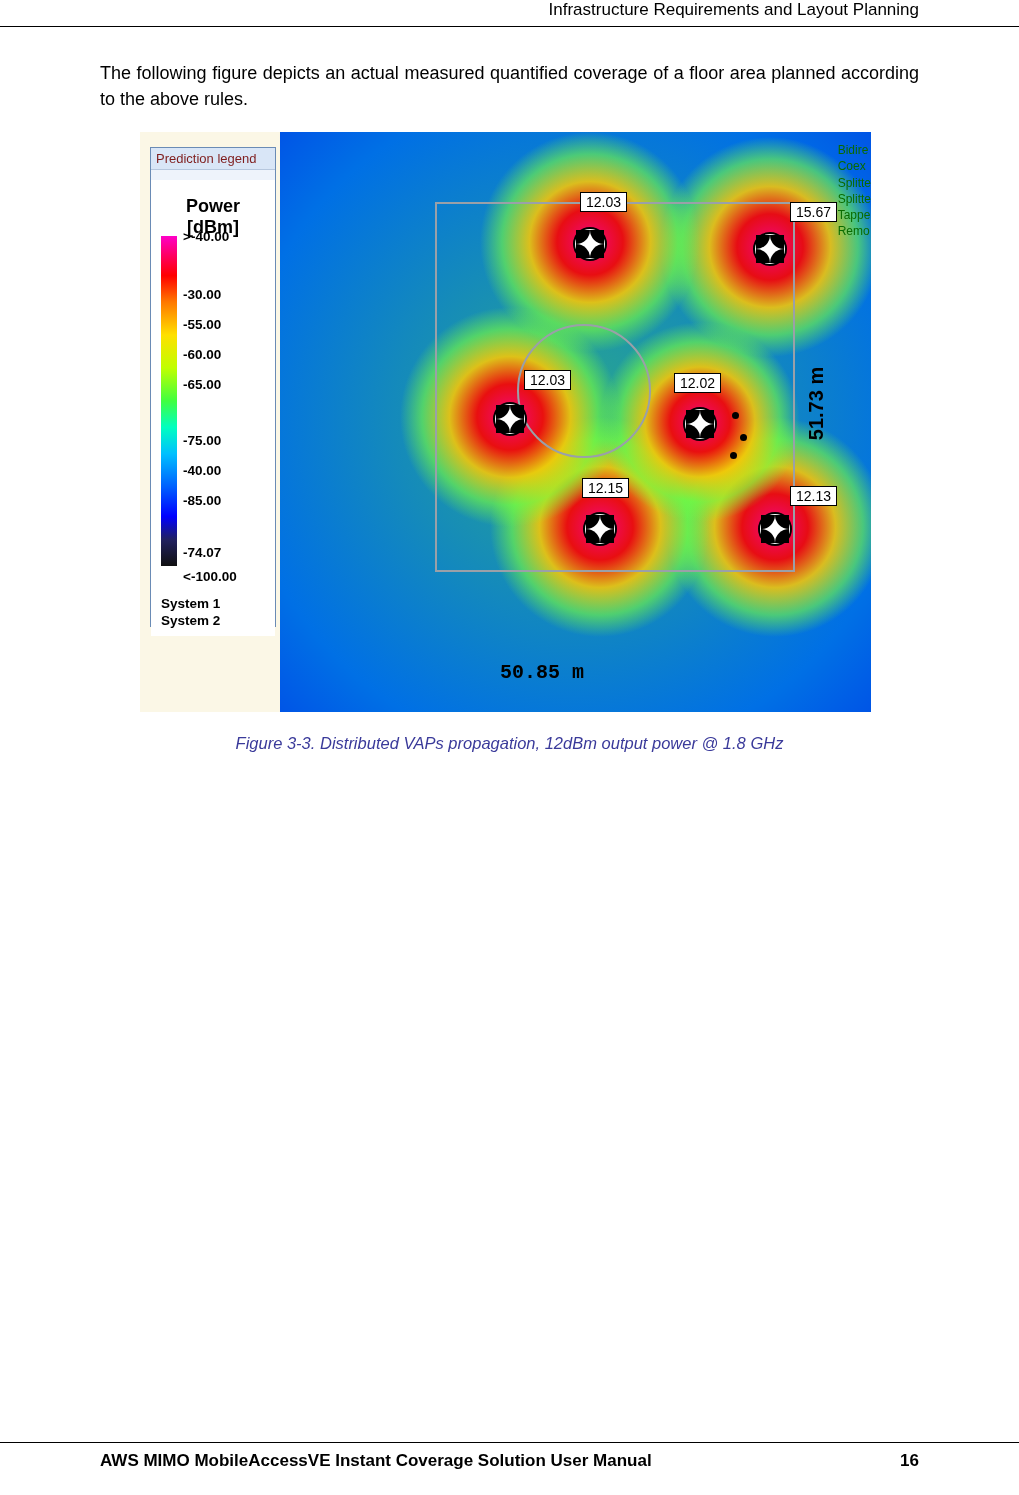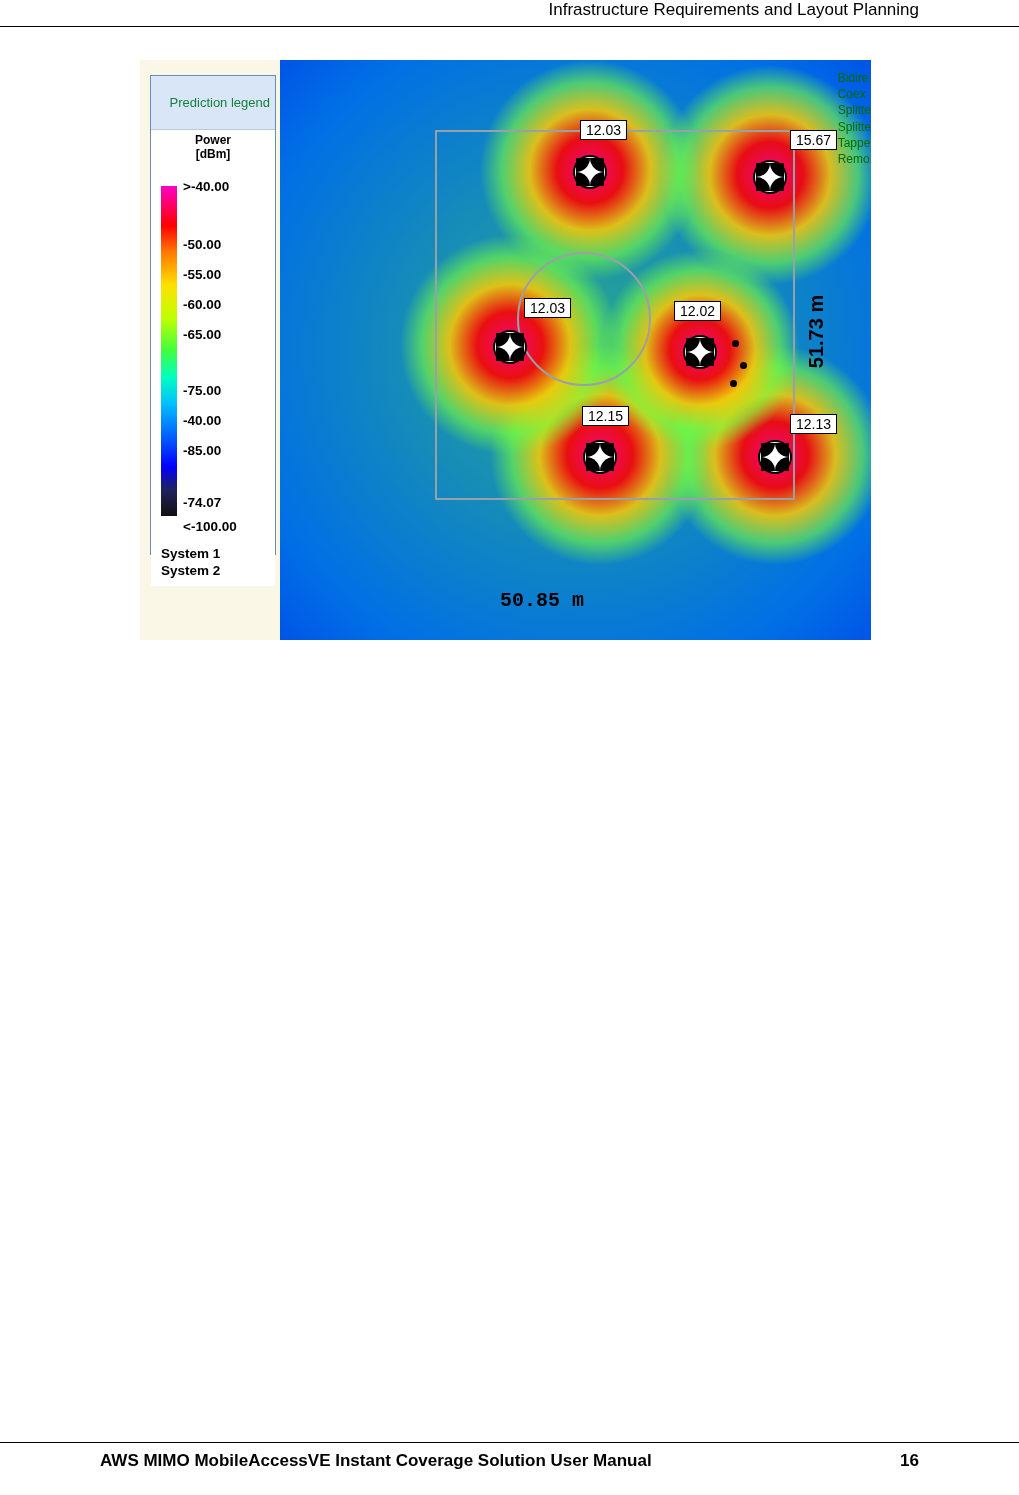--- a/index.html
+++ b/index.html
@@ -45,36 +45,36 @@
     width: 126px;
     height: 480px;
     border: 1px solid #6a8bb5;
     background: #eef3fb;
     font-family: Arial, sans-serif;
   }
   .legend-title {
     display: block;
     background: #d9e6f7;
     border-bottom: 1px solid #b6c7de;
-    padding: 19px 5px;
+    padding: 3px 5px;
     font-size: 13px;
-    color: #15803d;
-    text-align: right;
+    color: #7f1d1d;
   }
   .legend-body {
     background: #fff;
     height: calc(100% - 22px);
     position: relative;
   }
   .legend-header {
     text-align: center;
     font-weight: bold;
-    font-size: 12px;
-    padding-top: 4px;
+    font-size: 18px;
+    padding-top: 16px;
     line-height: 1.15;
+    margin-top: 10px;
   }
   .legend-scale {
     position: absolute;
     left: 10px; top: 56px;
     width: 16px; height: 330px;
     background: linear-gradient(to bottom,
       #ff00c8 0%, #ff0060 6%, #ff0000 12%, #ff7800 20%,
       #ffe000 30%, #c0ff00 40%, #40ff40 50%, #00ffc0 58%,
       #00c0ff 66%, #0060ff 76%, #0000ff 85%, #202060 92%,
       #101010 100%);
@@ -203,34 +203,35 @@
   .dots{position:absolute;width:7px;height:7px;background:#000;border-radius:50%;}
 </style>
 </head>
 <body>
 
 <div class="header">
   <span>Infrastructure Requirements and Layout Planning</span>
 </div>
 
 <div class="content">
+  <p class="intro">The following figure depicts an actual measured quantified coverage of a floor area planned according to the above rules.</p>
 
   <div class="figure-wrap">
 
     <div class="legend">
       <span class="legend-title">Prediction legend</span>
       <div class="legend-body">
         <div class="legend-header">
           <div>Power</div>
           <div>[dBm]</div>
         </div>
         <div class="legend-scale"></div>
         <div class="legend-ticks">
           <span style="top:0px">&gt;-40.00</span>
-          <span style="top:58px">-50.00</span>
+          <span style="top:58px">-30.00</span>
           <span style="top:88px">-55.00</span>
           <span style="top:118px">-60.00</span>
           <span style="top:148px">-65.00</span>
           <span style="top:204px">-75.00</span>
           <span style="top:234px">-40.00</span>
           <span style="top:264px">-85.00</span>
           <span style="top:316px">-74.07</span>
           <span style="top:340px">&lt;-100.00</span>
         </div>
         <div class="legend-sys">
@@ -291,18 +292,19 @@
 
       <span class="dots" style="left:452px;top:280px"></span>
       <span class="dots" style="left:460px;top:302px"></span>
       <span class="dots" style="left:450px;top:320px"></span>
 
       <div class="dim-bottom">50.85 m</div>
       <div class="dim-right">51.73 m</div>
     </div>
   </div>
 
+  <div class="caption">Figure 3-3. Distributed VAPs propagation, 12dBm output power @ 1.8 GHz</div>
 </div>
 
 <div class="footer">
   <span>AWS MIMO MobileAccessVE Instant Coverage Solution User Manual</span>
   <span>16</span>
 </div>
 
 </body></html>

